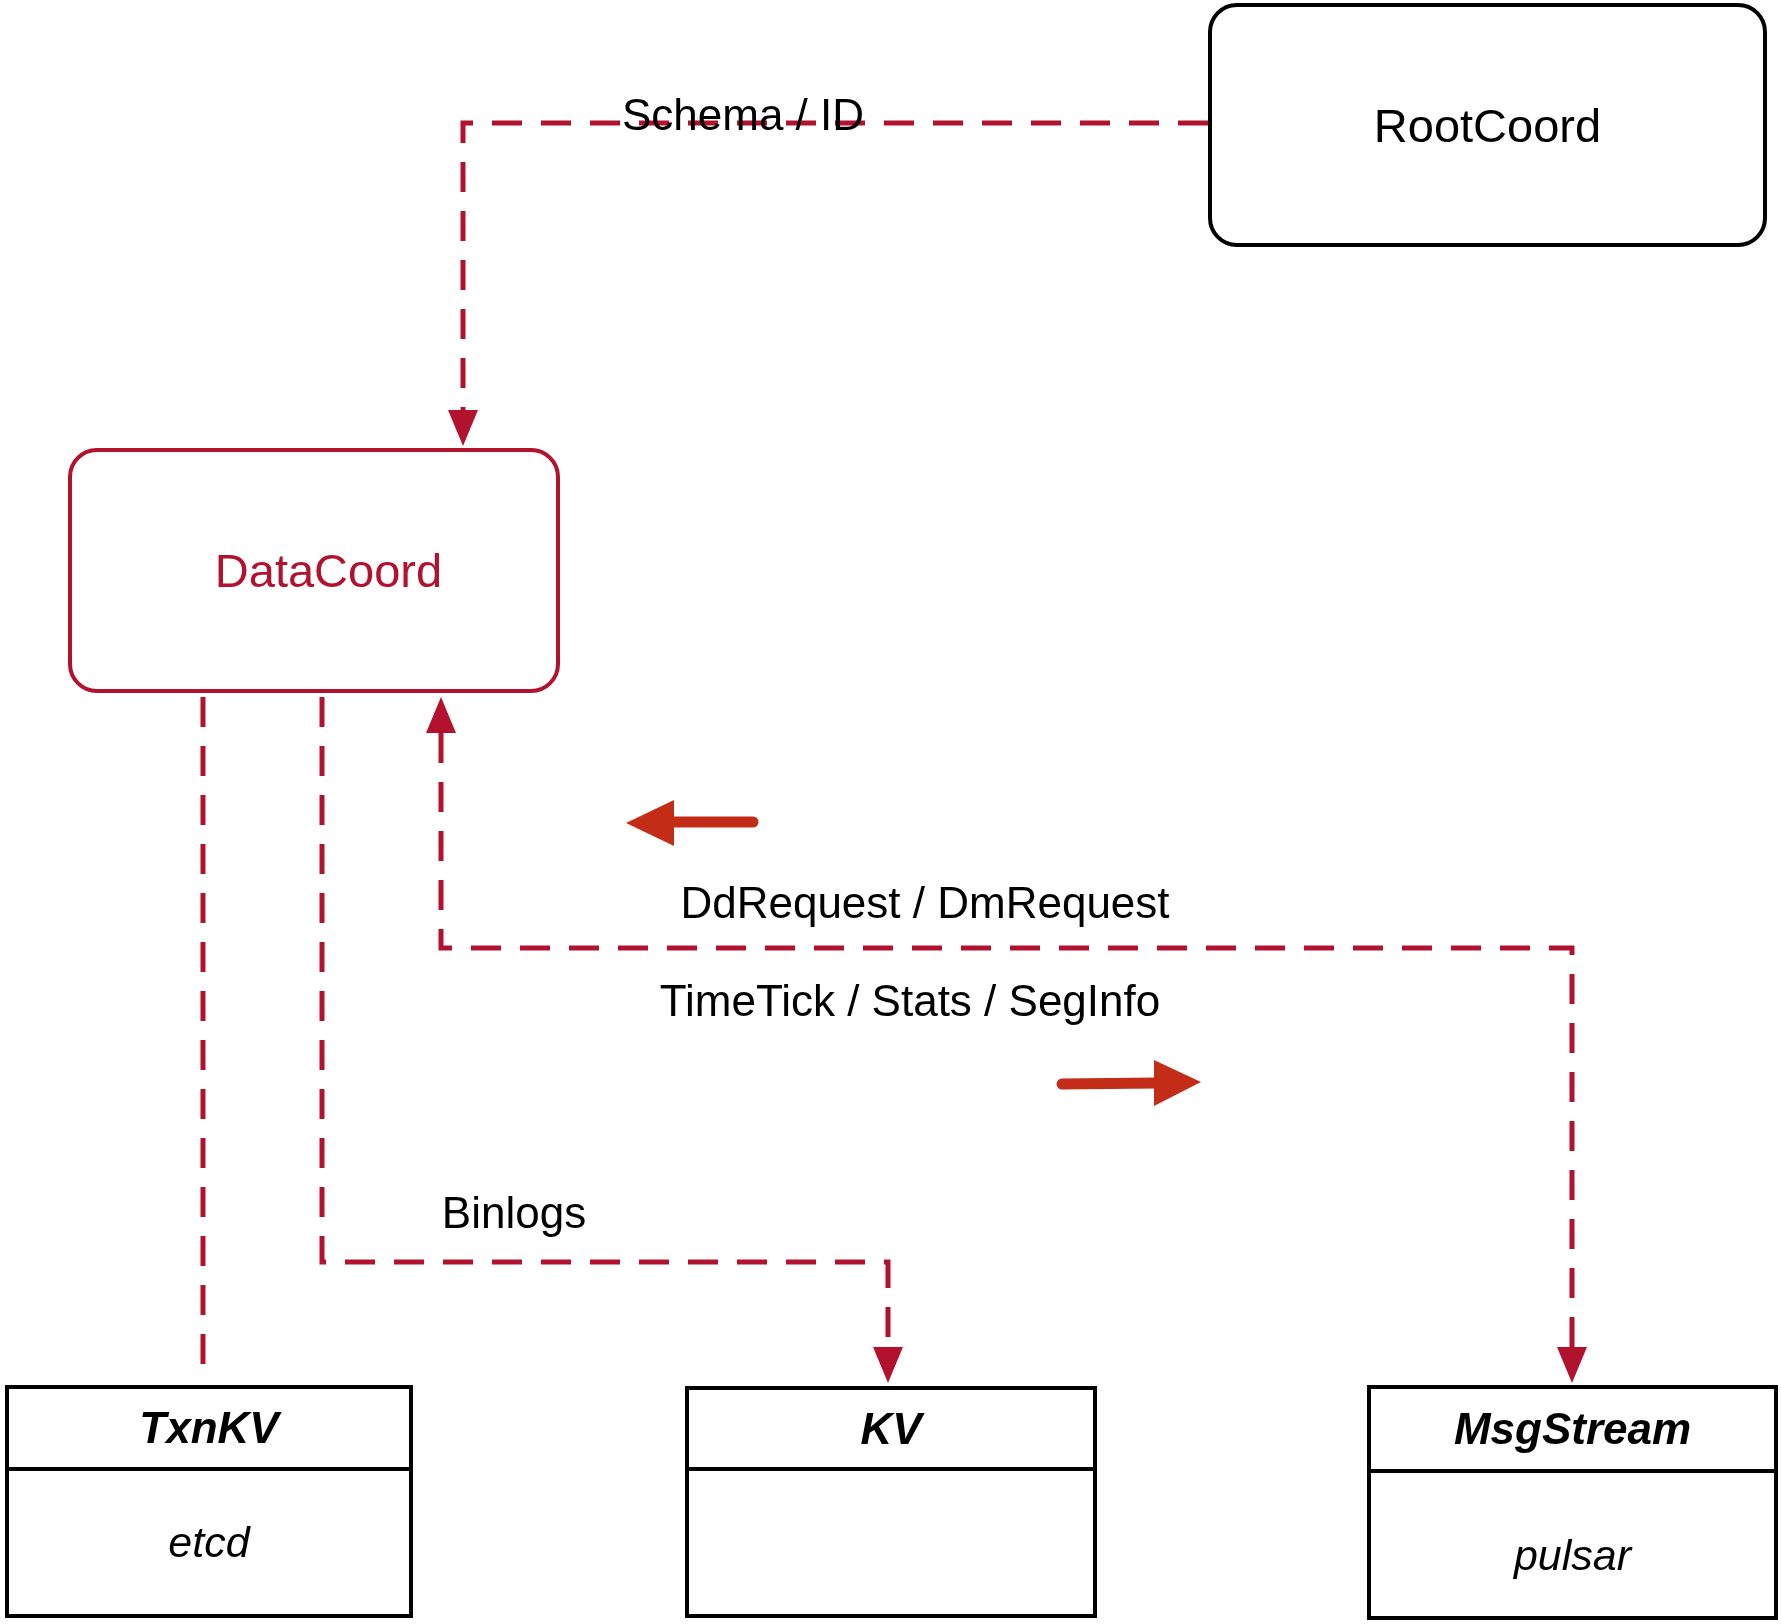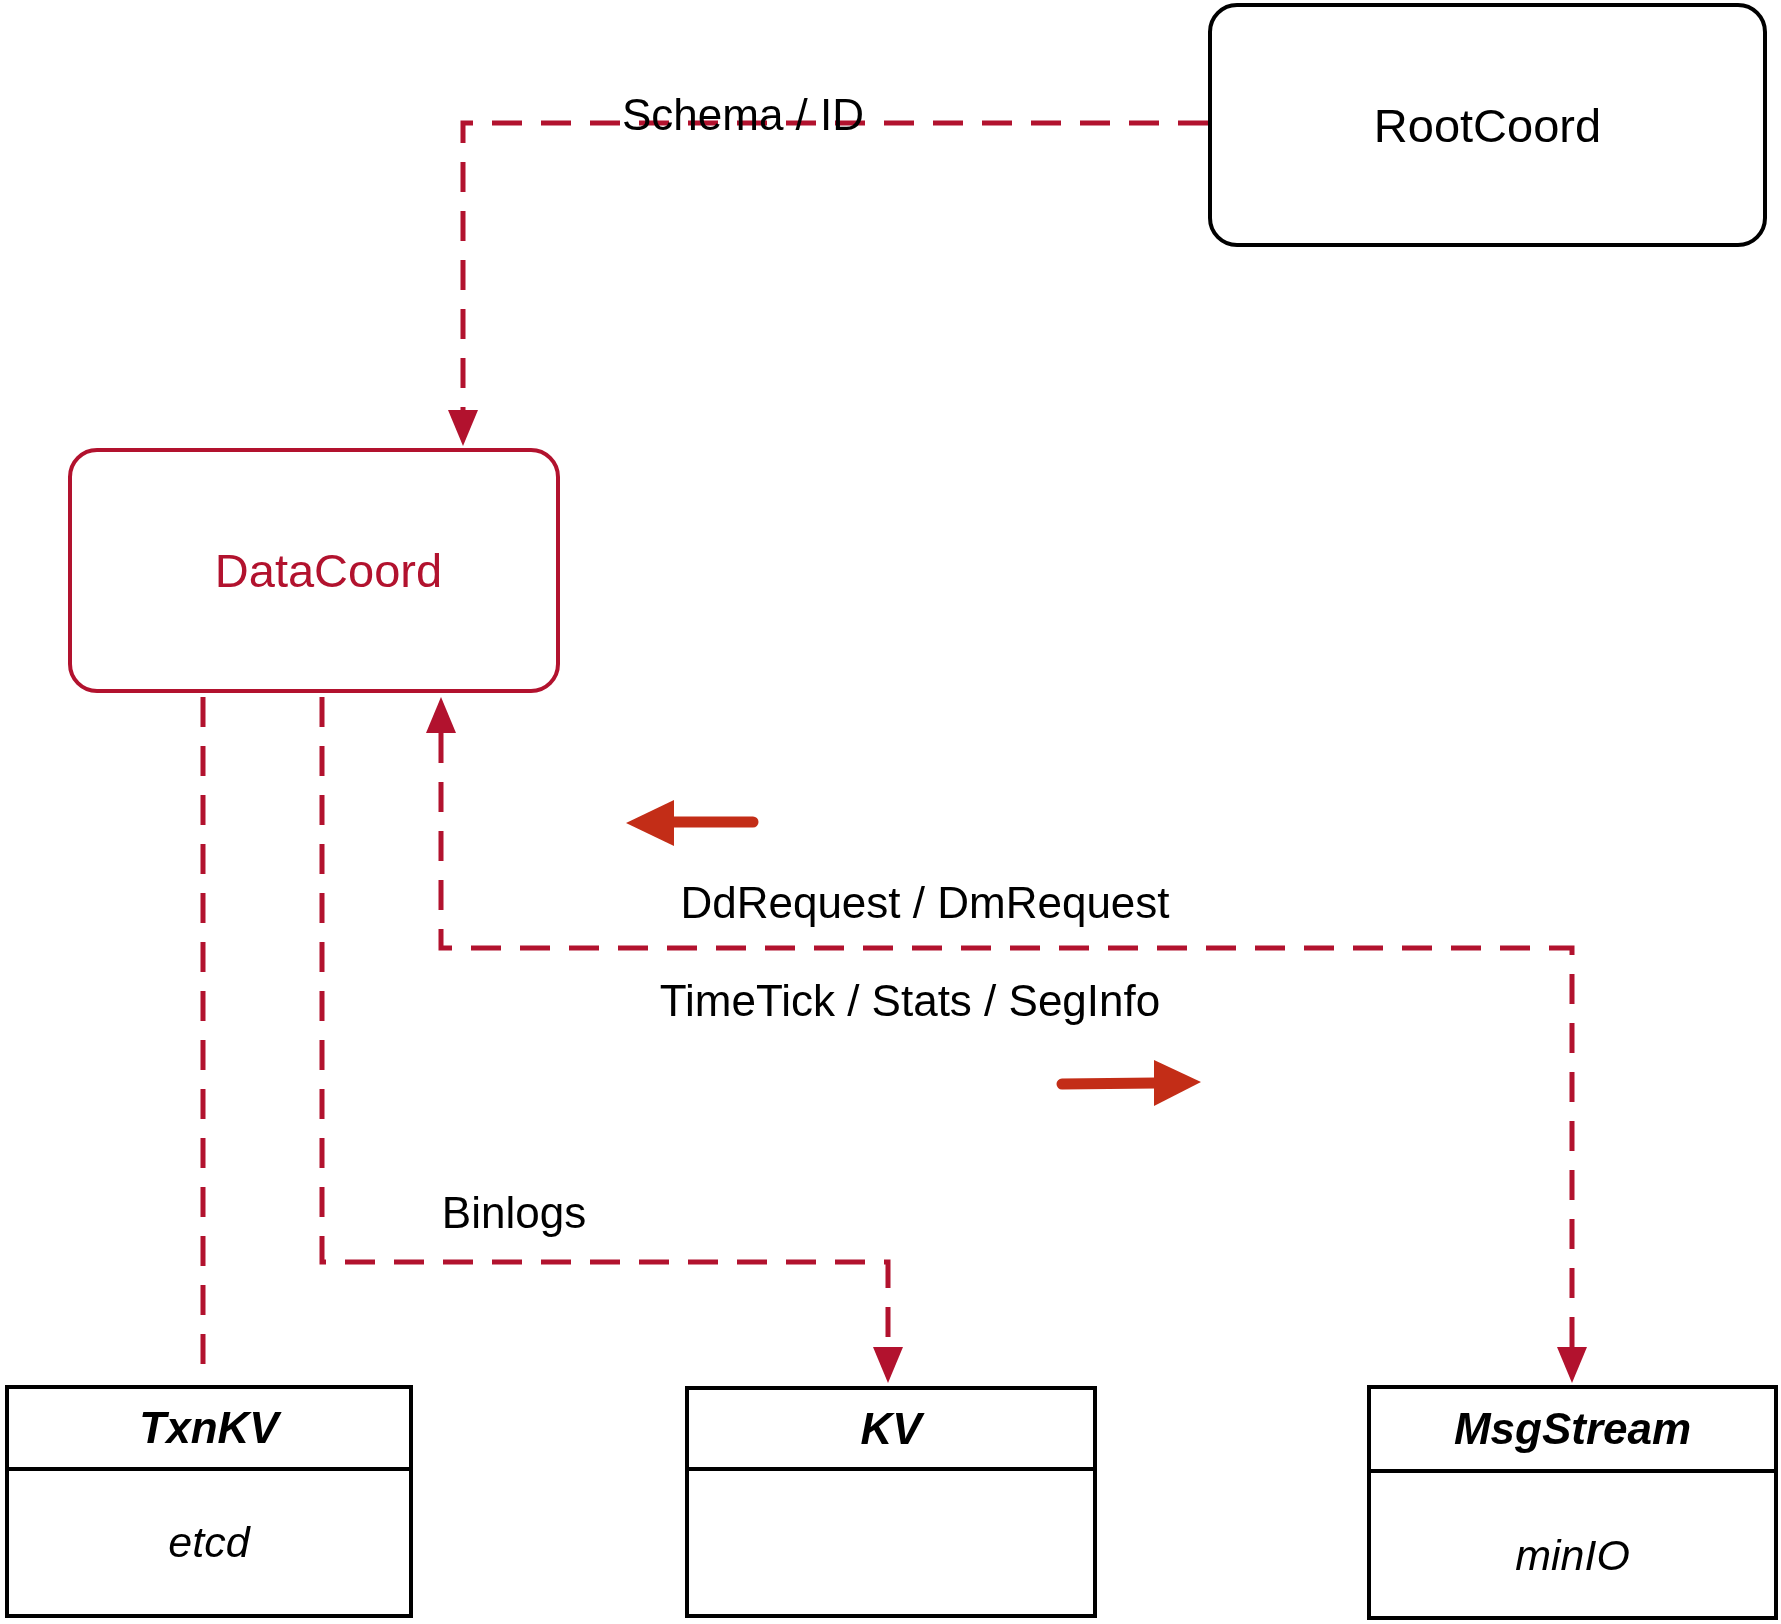--- a/index.html
+++ b/index.html
@@ -98,21 +98,21 @@
     </div>
   </div>
 
   <div class="stacknode" style="left:685px;top:1386px;width:412px;height:232px;gap:39px;">
     <div class="hd" style="height:81px;">KV</div>
   </div>
 
   <div class="stacknode" style="left:1367px;top:1385px;width:411px;height:235px;gap:21px;">
     <div class="hd" style="height:84px;">MsgStream</div>
     <div class="bd">
-      <span>minIO</span>
+      <span>pulsar</span>
     </div>
   </div>
 
   <div class="edgelabel" style="left:543px;top:50px;width:400px;margin-top:40px;">Schema / ID</div>
 
   <div class="edgelabel" style="left:595px;top:878px;width:660px;">DdRequest / DmRequest</div>
 
   <div class="edgelabel" style="left:590px;top:976px;width:640px;">TimeTick / Stats / SegInfo</div>
 
   <div class="edgelabel" style="left:364px;top:1188px;width:300px;">Binlogs</div>

